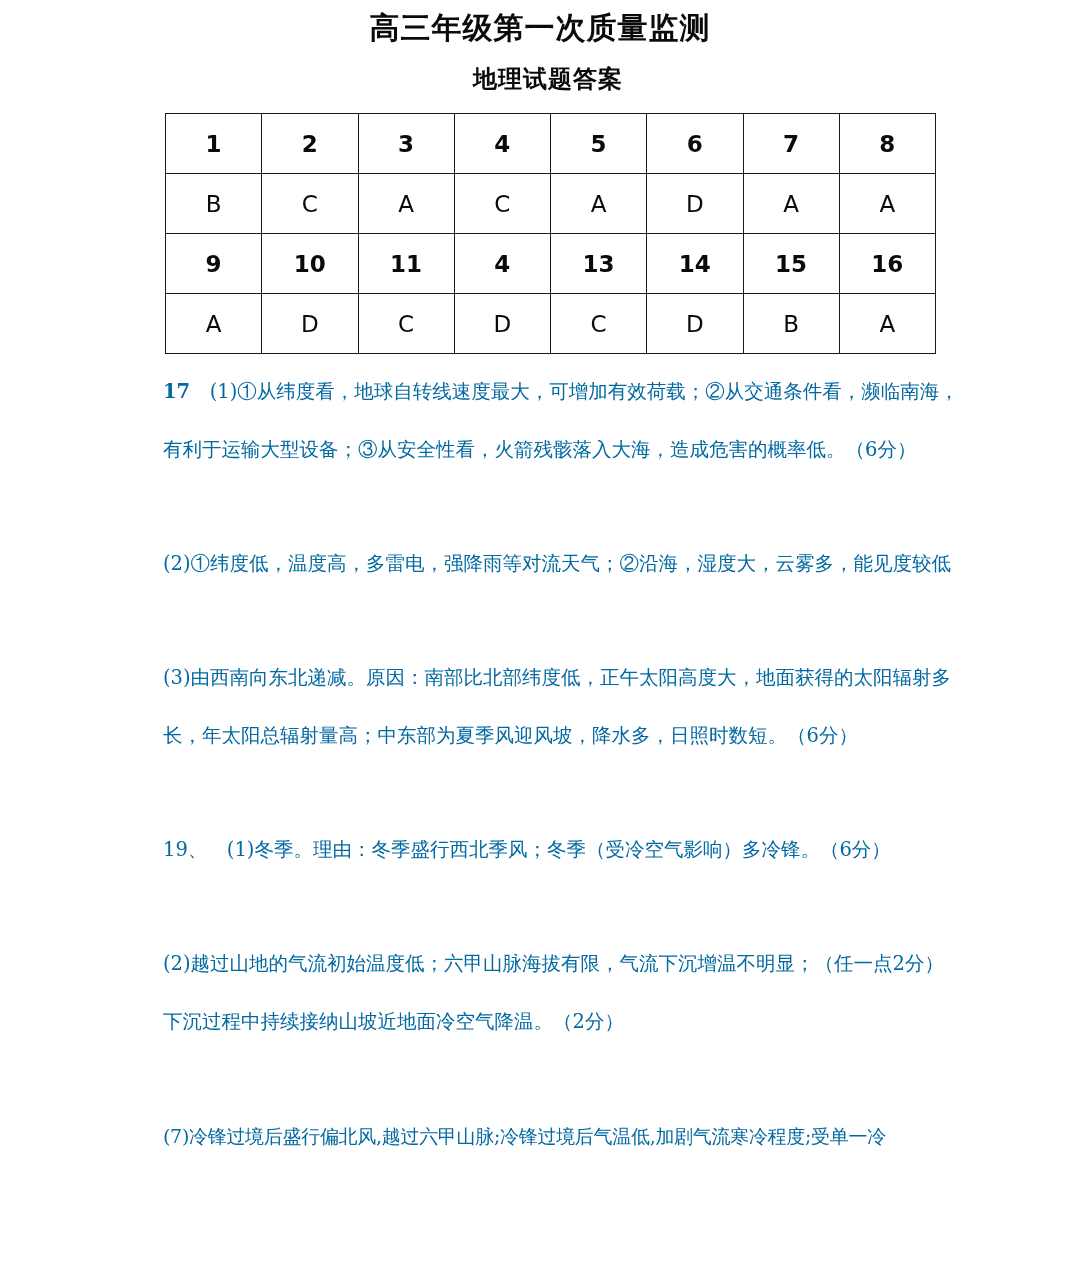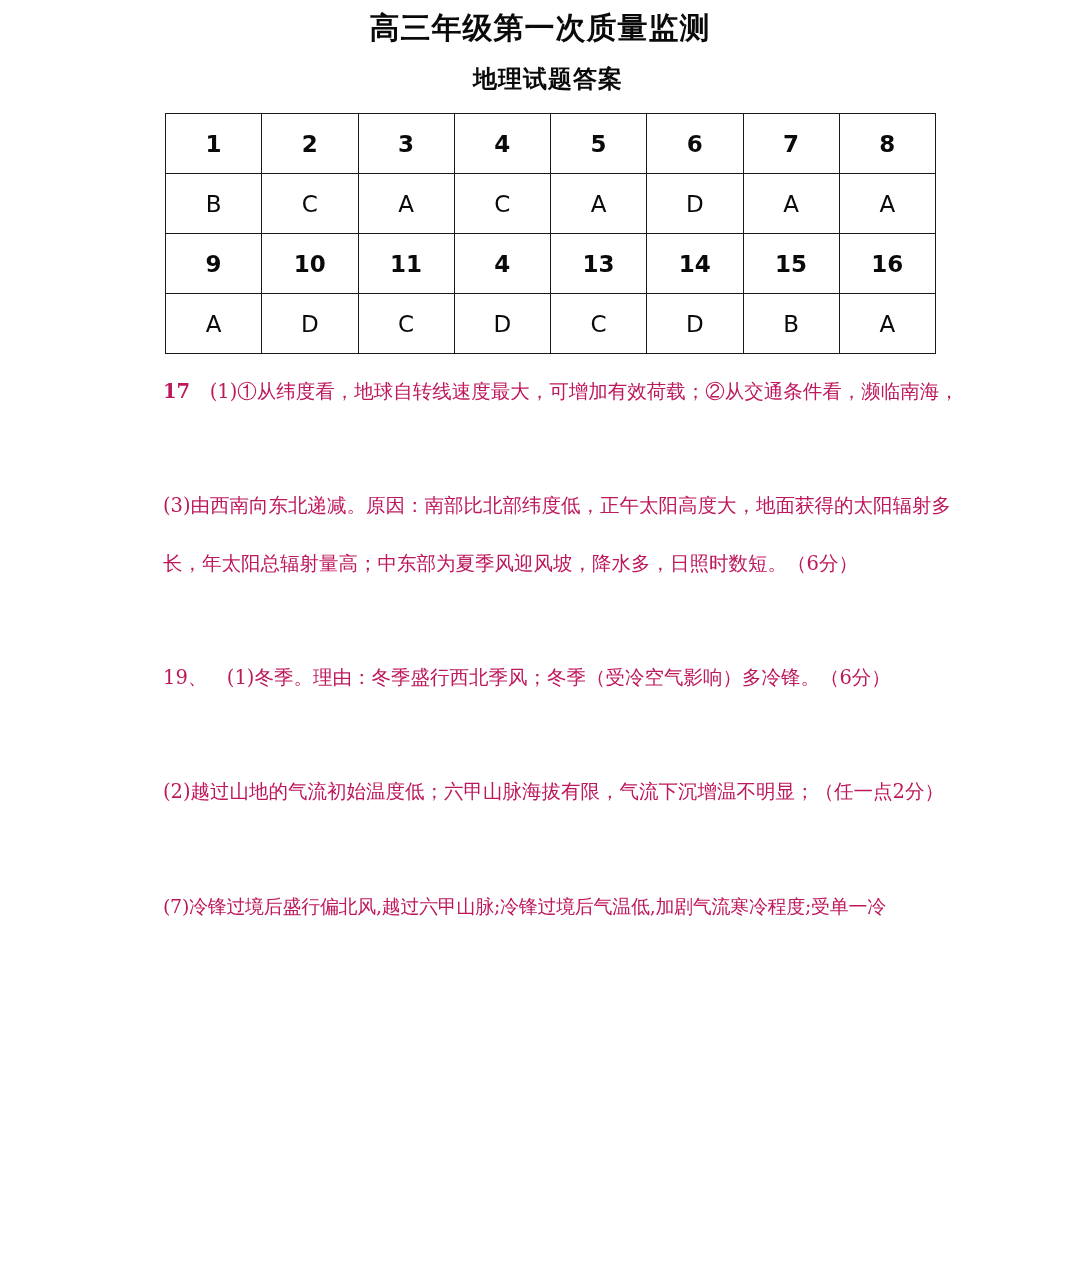--- a/index.html
+++ b/index.html
@@ -87,21 +87,21 @@
   }
   .qblock {
     margin: 0 0 56px 0;
   }
   .qblock:last-child { margin-bottom: 0; }
 
   .qline {
     font-family: "DejaVu Serif", "Liberation Serif", serif;
     font-size: 19.5px;
     line-height: 58px;
-    color: #be185d;
+    color: #0369a1;
     white-space: pre;
     letter-spacing: 0px;
   }
   
   .qline.tight {
     font-size: 19px;
     letter-spacing: -0.3px;
   }
   .qline.lead {
     font-size: 19.5px;
@@ -165,31 +165,34 @@
             <td>B</td>
             <td>A</td>
           </tr>
         </tbody>
     </table>
   </div>
 
   <div class="answers" id="answers-container">
       <div class="qblock">
         <div class="qline lead"><span class="qnum">17</span><span>　</span><span>(1)①从纬度看，地球自转线速度最大，可增加有效荷载；②从交通条件看，濒临南海，</span></div>
+        <div class="qline"><span>有利于运输大型设备；③从安全性看，火箭残骸落入大海，造成危害的概率低。（6分）</span></div>
       </div>
       <div class="qblock">
+        <div class="qline"><span>(2)①纬度低，温度高，多雷电，强降雨等对流天气；②沿海，湿度大，云雾多，能见度较低</span></div>
       </div>
       <div class="qblock">
         <div class="qline"><span>(3)由西南向东北递减。原因：南部比北部纬度低，正午太阳高度大，地面获得的太阳辐射多</span></div>
         <div class="qline"><span>长，年太阳总辐射量高；中东部为夏季风迎风坡，降水多，日照时数短。（6分）</span></div>
       </div>
       <div class="qblock">
         <div class="qline lead"><span class="qnum plain">19、</span><span>　</span><span>(1)冬季。理由：冬季盛行西北季风；冬季（受冷空气影响）多冷锋。（6分）</span></div>
       </div>
       <div class="qblock">
         <div class="qline"><span>(2)越过山地的气流初始温度低；六甲山脉海拔有限，气流下沉增温不明显；（任一点2分）</span></div>
+        <div class="qline"><span>下沉过程中持续接纳山坡近地面冷空气降温。（2分）</span></div>
       </div>
       <div class="qblock">
         <div class="qline tight"><span>(7)冷锋过境后盛行偏北风,越过六甲山脉;冷锋过境后气温低,加剧气流寒冷程度;受单一冷</span></div>
       </div>
     </div>
 
 </div>
 
 </body></html>

